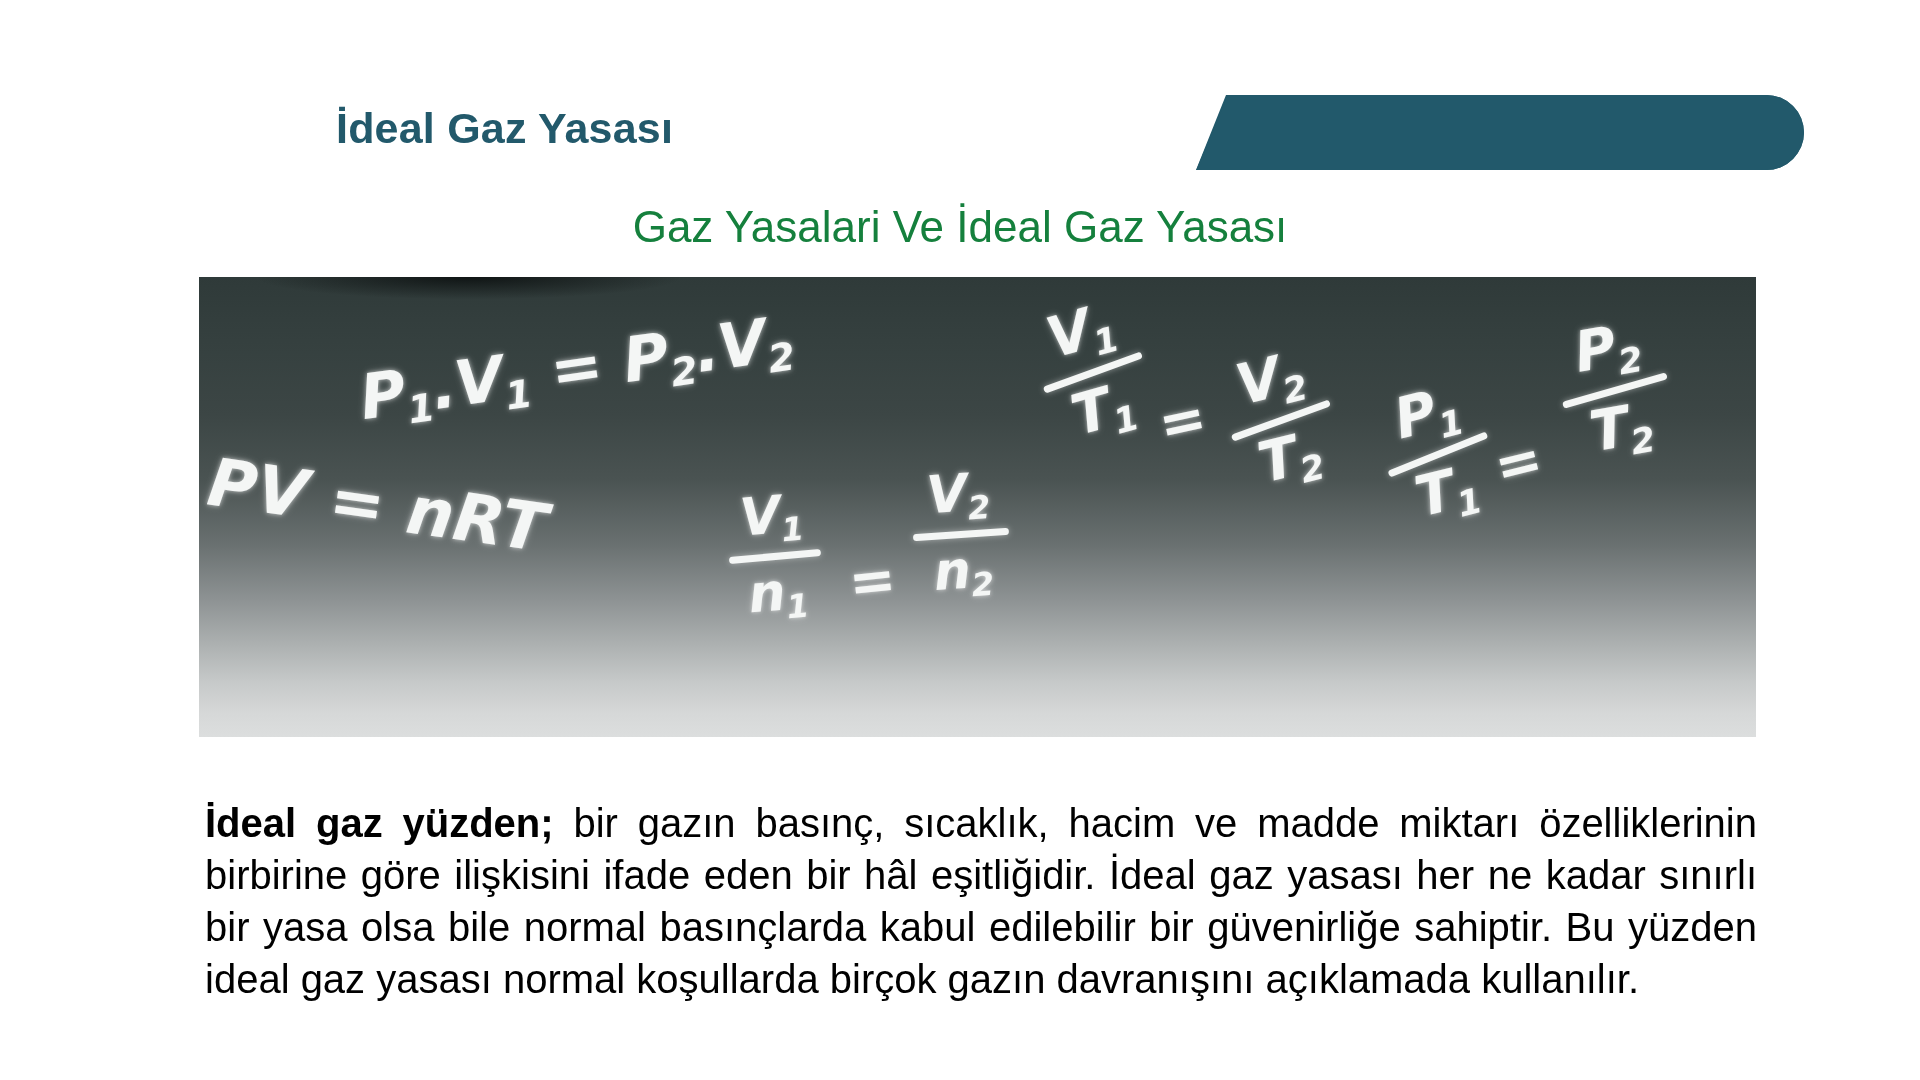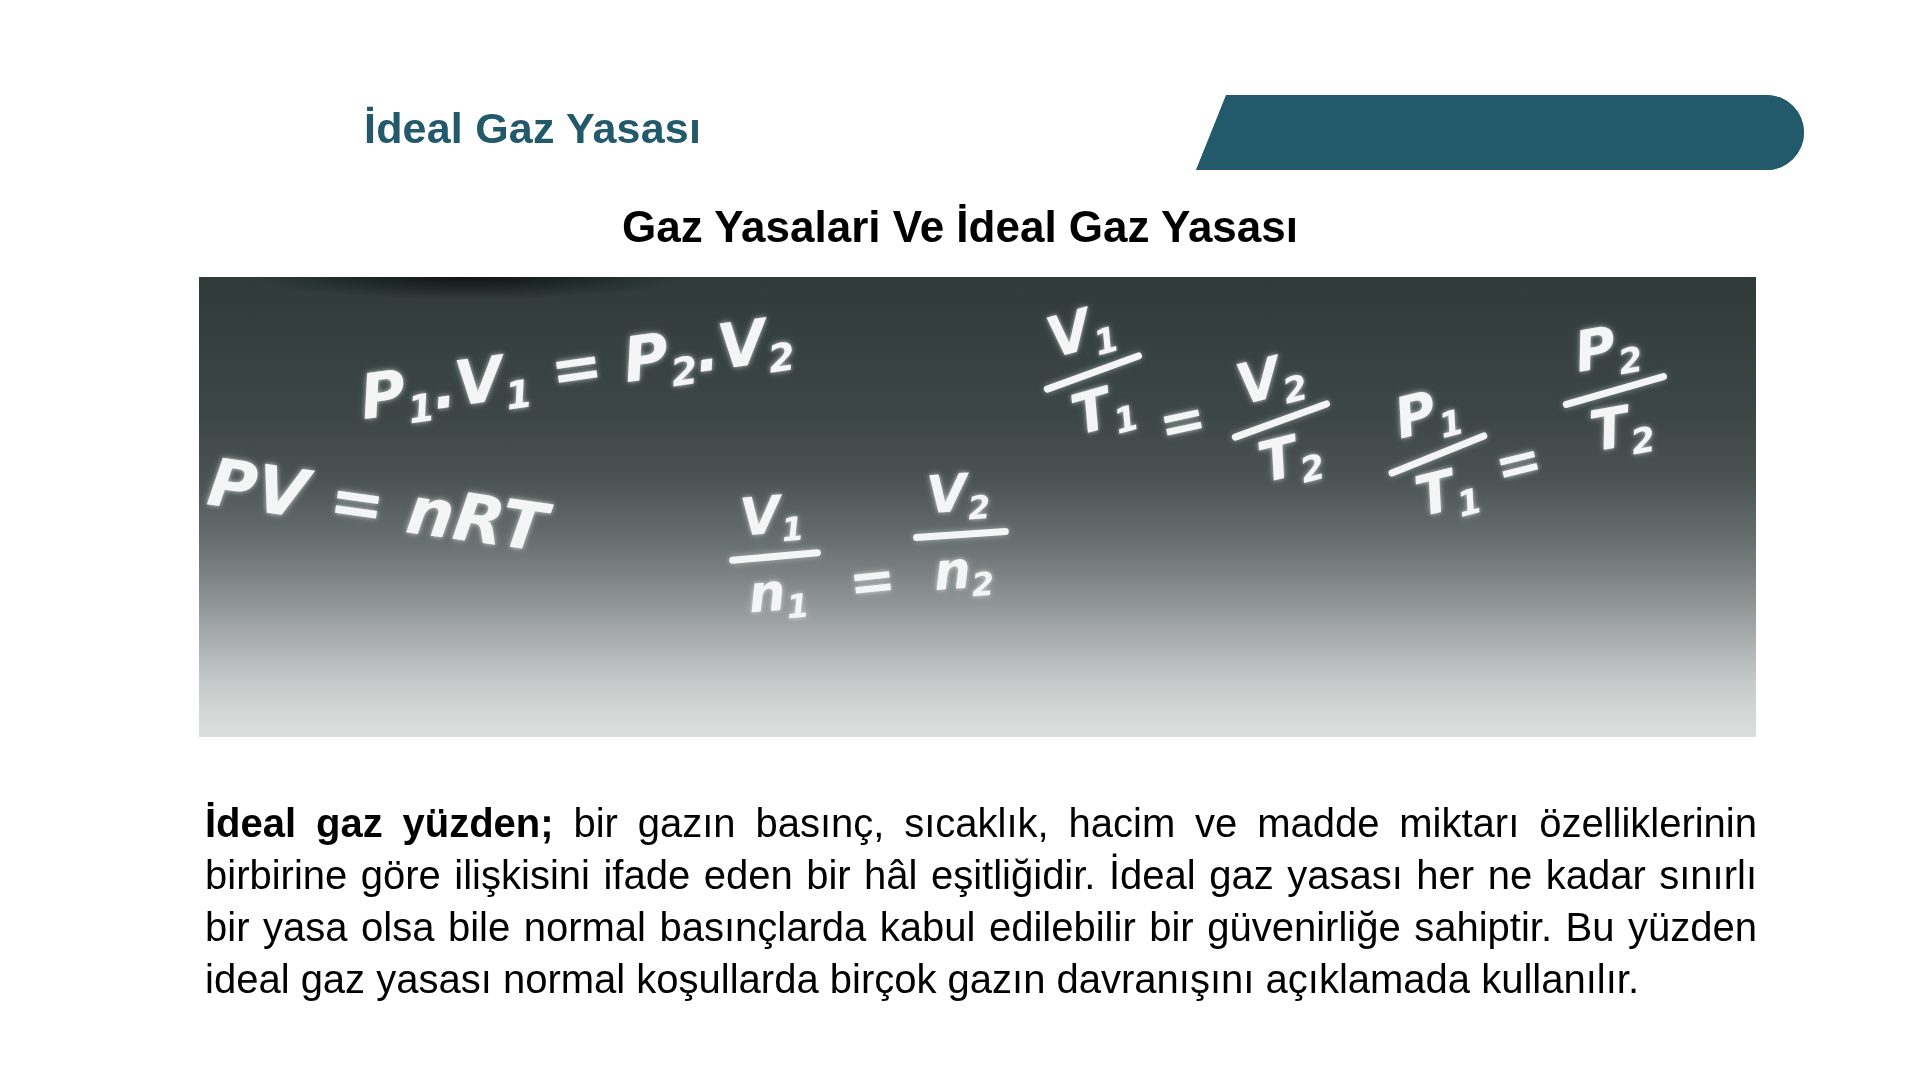--- a/index.html
+++ b/index.html
@@ -8,21 +8,21 @@
     background:#ffffff;
     font-family:"Liberation Sans", sans-serif;
     overflow:hidden;
     position:relative;
   }
   .slide{position:absolute;inset:0;background:#fff;}
 
   
   .header{position:absolute;left:0;top:0;width:1920px;height:190px;}
   .header-title{
-    position:absolute;left:364px;top:104px;
+    position:absolute;left:336px;top:104px;
     font-size:43px;font-weight:bold;
     color:#22596B;letter-spacing:.2px;white-space:nowrap;
   }
   .header-banner{
     position:absolute;left:1196px;top:95px;
     width:608px;height:75px;
     background:#22596B;
     clip-path:polygon(30px 0,608px 0,608px 0,608px 75px,0 75px);
     border-top-right-radius:38px;border-bottom-right-radius:38px;
   }
@@ -31,21 +31,21 @@
     background:#22596B;
     -webkit-clip-path:polygon(32px 0, 100% 0, 100% 100%, 0 100%);
     clip-path:polygon(32px 0, 100% 0, 100% 100%, 0 100%);
     border-top-right-radius:38px;border-bottom-right-radius:38px;
   }
 
   
   .subtitle{
     position:absolute;left:0;top:202px;width:1920px;
     text-align:center;
-    font-size:44px;font-weight:bold;color:#000000;
+    font-size:44px;font-weight:normal;color:#15803d;
   }
 
   
   .board-wrap{
     position:absolute;left:199px;top:277px;
     width:1557px;height:460px;
     overflow:hidden;
   }
   .board{
     position:absolute;inset:0;

